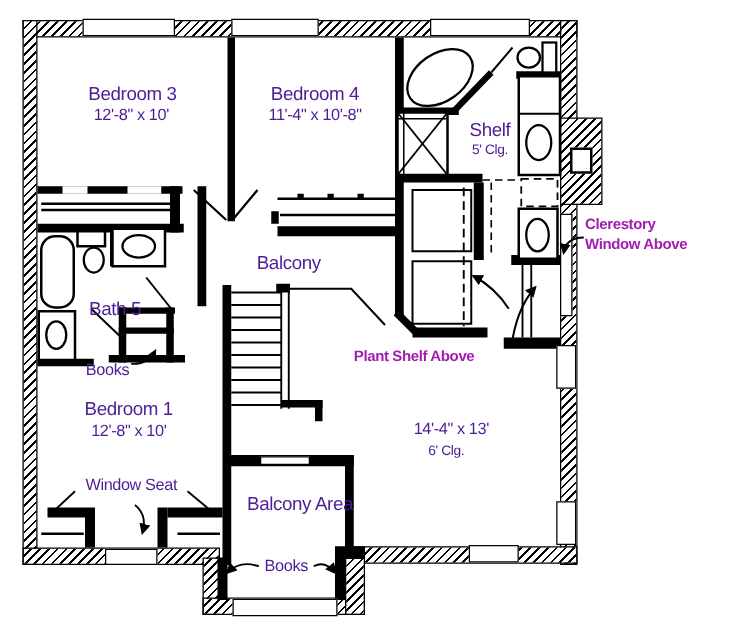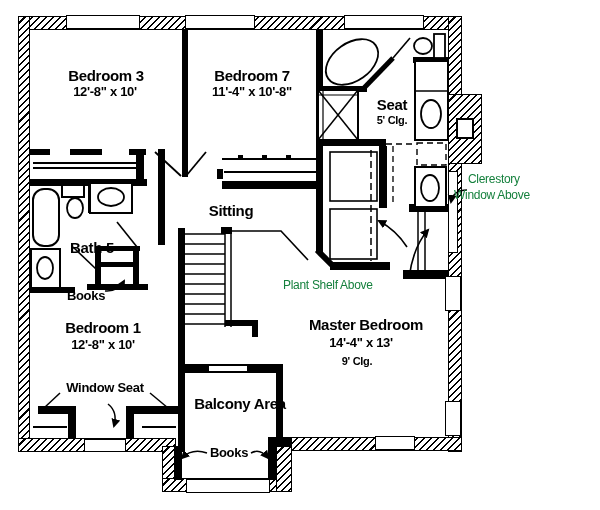--- a/index.html
+++ b/index.html
@@ -10,23 +10,23 @@
       background:repeating-linear-gradient(135deg,#fff 0 3.5px,#000 3.5px 5px);}
   
   .w{position:absolute;background:#000;}
   
   .gap{position:absolute;background:#fff;}
   
   .win{position:absolute;box-sizing:border-box;background:#fff;border:1.6px solid #000;}
   
   .ln{position:absolute;background:#000;}
   
-  .lbl{position:absolute;transform:translateX(-50%);color:#000000;font-weight:700;
+  .lbl{position:absolute;transform:translateX(-50%);color:#4c1d95;font-weight:400;
        white-space:nowrap;letter-spacing:-0.3px;line-height:1;}
-  .lbl-l{position:absolute;color:#15803d;font-weight:400;white-space:nowrap;
+  .lbl-l{position:absolute;color:#a21caf;font-weight:700;white-space:nowrap;
        letter-spacing:-0.3px;line-height:1;}
   .fs15{font-size:15px;} .fs13{font-size:13px;} .fs12{font-size:12px;} .fs11{font-size:11px;}
   svg.overlay{position:absolute;left:0;top:0;pointer-events:none;}
 </style>
 </head>
 <body>
 
 <div class="plan">
 
   <div class="xw" style="left:18px;top:16px;width:444px;height:14px"></div>
@@ -177,32 +177,31 @@
     <line x1="44" y1="408" x2="60" y2="393" stroke="#000" stroke-width="1.5"></line>
     <line x1="150" y1="393" x2="168" y2="408" stroke="#000" stroke-width="1.5"></line>
     <path d="M108,404 Q118,412 114,426" fill="none" stroke="#000" stroke-width="1.5" marker-end="url(#ah)"></path>
     <path d="M207,453 Q192,448 182,458" fill="none" stroke="#000" stroke-width="1.5" marker-end="url(#ah)"></path>
     <path d="M251,453 Q260,448 268,458" fill="none" stroke="#000" stroke-width="1.5" marker-end="url(#ah)"></path>
     <path d="M467,190 Q453,190 451,202" fill="none" stroke="#000" stroke-width="1.5" marker-end="url(#ah)"></path>
   </svg>
 
   <div class="lbl fs15" style="left:106px;top:68px">Bedroom 3</div>
   <div class="lbl fs13" style="left:105px;top:85px">12'-8" x 10'</div>
-  <div class="lbl fs15" style="left:252px;top:68px">Bedroom 7</div>
+  <div class="lbl fs15" style="left:252px;top:68px">Bedroom 4</div>
   <div class="lbl fs13" style="left:252px;top:85px">11'-4" x 10'-8"</div>
-  <div class="lbl fs15" style="left:392px;top:97px">Seat</div>
+  <div class="lbl fs15" style="left:392px;top:97px">Shelf</div>
   <div class="lbl fs11" style="left:392px;top:115px">5' Clg.</div>
   <div class="lbl fs15" style="left:92px;top:240px">Bath 5</div>
-  <div class="lbl fs15" style="left:231px;top:203px">Sitting</div>
+  <div class="lbl fs15" style="left:231px;top:203px">Balcony</div>
   <div class="lbl fs13" style="left:86px;top:289px">Books</div>
   <div class="lbl fs15" style="left:103px;top:320px">Bedroom 1</div>
   <div class="lbl fs13" style="left:103px;top:338px">12'-8" x 10'</div>
   <div class="lbl fs13" style="left:105px;top:381px">Window Seat</div>
   <div class="lbl fs15" style="left:240px;top:396px">Balcony Area</div>
   <div class="lbl fs13" style="left:229px;top:446px">Books</div>
-  <div class="lbl fs15" style="left:366px;top:317px">Master Bedroom</div>
   <div class="lbl fs13" style="left:361px;top:336px">14'-4" x 13'</div>
-  <div class="lbl fs11" style="left:357px;top:356px">9' Clg.</div>
+  <div class="lbl fs11" style="left:357px;top:356px">6' Clg.</div>
   <div class="lbl-l fs12" style="left:283px;top:279px">Plant Shelf Above</div>
   <div class="lbl-l fs12" style="left:468px;top:173px">Clerestory</div>
-  <div class="lbl-l fs12" style="left:454px;top:189px">Window Above</div>
+  <div class="lbl-l fs12" style="left:468px;top:189px">Window Above</div>
 
 </div>
 
 </body></html>

